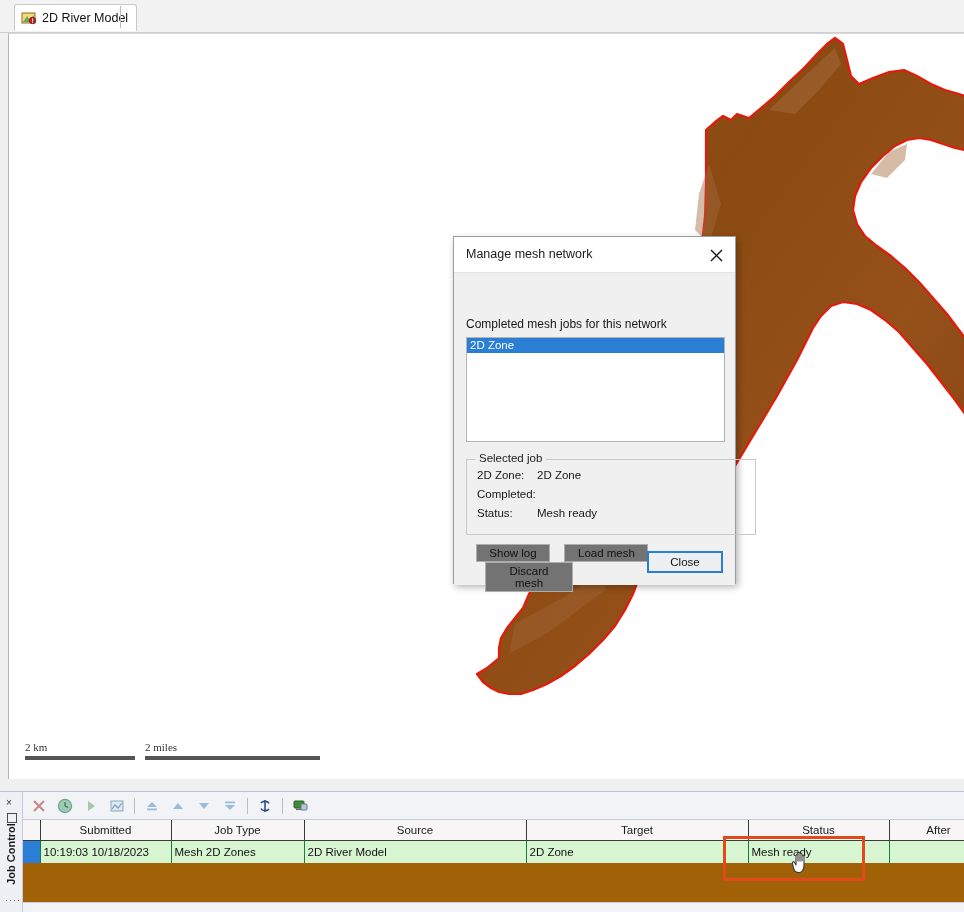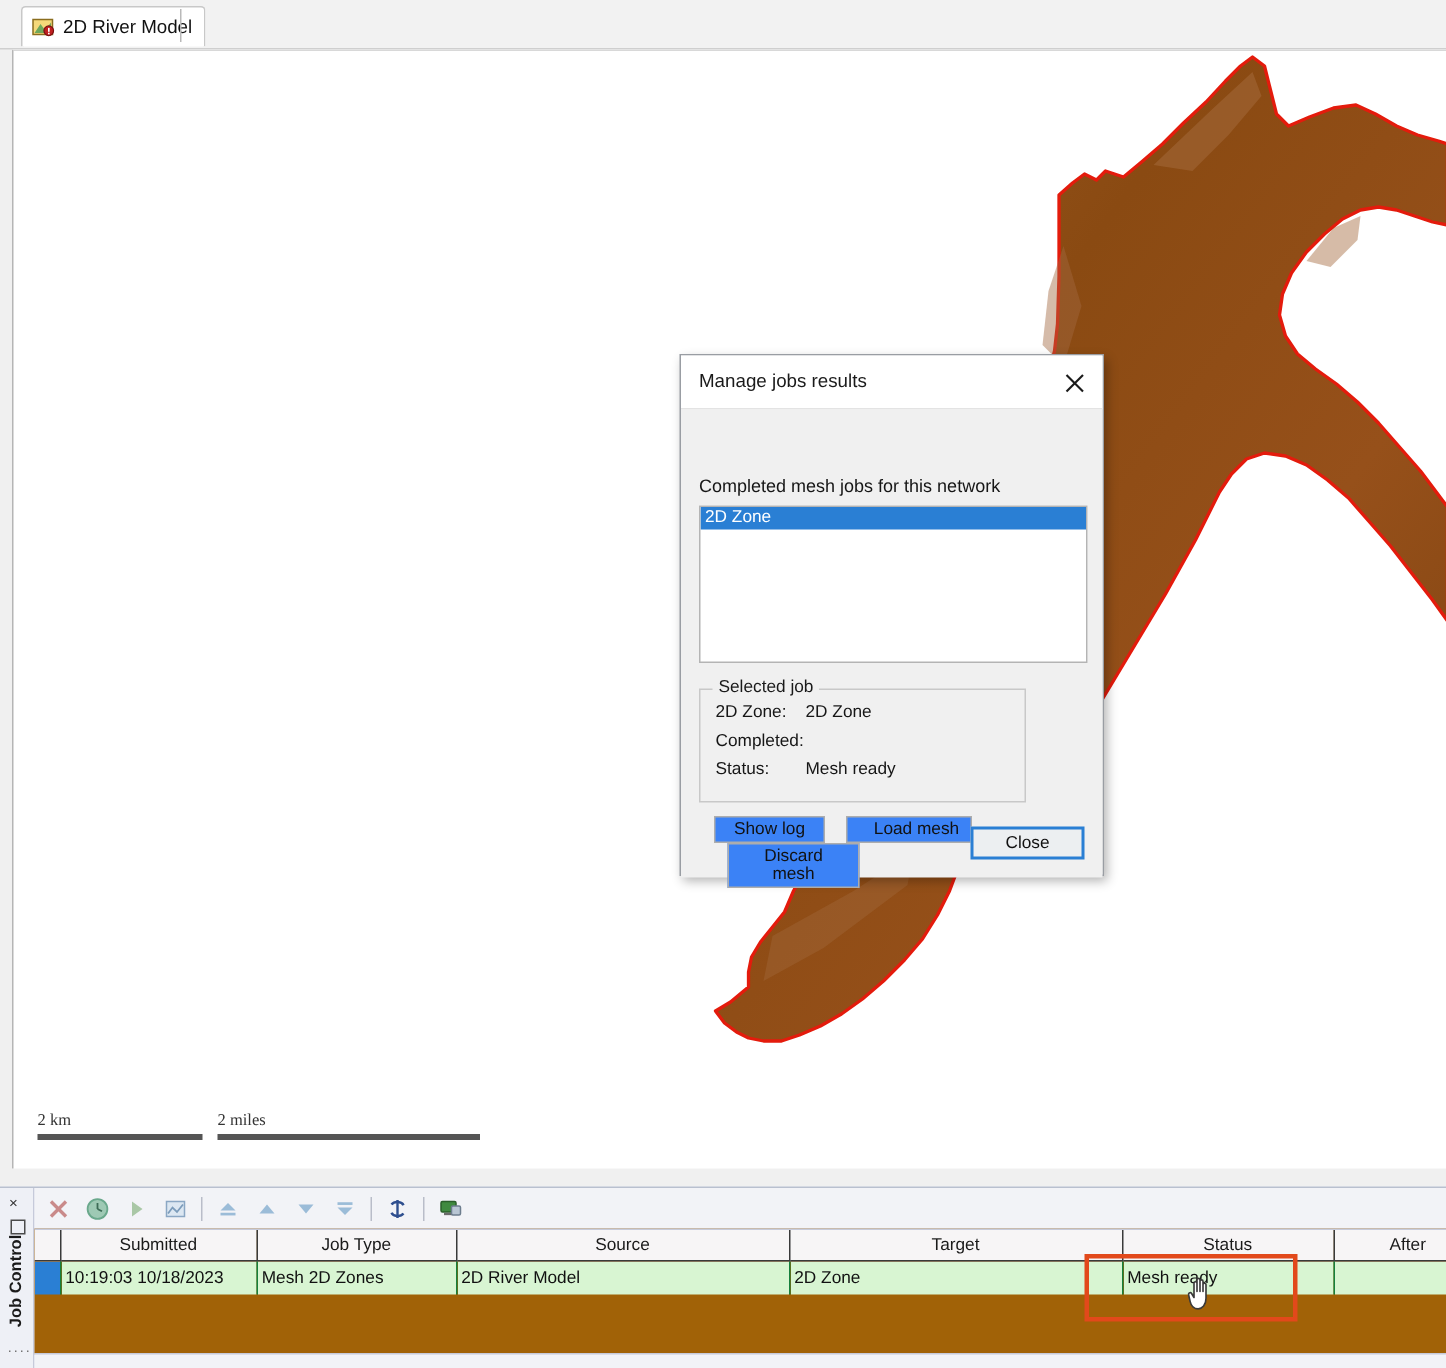--- a/index.html
+++ b/index.html
@@ -178,21 +178,21 @@
     cursor: pointer;
   }
   .joblist-item.selected {
     background: #2a7fd4;
     color: #ffffff;
   }
 
   .groupbox {
     position: absolute;
     left: 12px; top: 186px;
-    width: 218px; height: 76px;
+    width: 290px; height: 76px;
     border: 1px solid #c8c8c8;
     box-sizing: border-box;
   }
   .group-caption {
     position: absolute;
     left: 8px; top: -8px;
     background: #f0f0f0;
     padding: 0 4px;
     font-size: 11.5px;
     color: #1a1a1a;
@@ -202,21 +202,21 @@
     font-size: 11.5px;
     color: #161616;
   }
   .fld-value {
     position: absolute;
     font-size: 11.5px;
     color: #161616;
   }
   .btn {
     display: inline-block;
-    background: #3b82f6;
+    background: #737373;
     border: 1px solid #adadad;
     font-size: 11.5px;
     color: #111;
     padding: 2px 8px;
     cursor: pointer;
     box-sizing: border-box;
     font-family: "Liberation Sans", sans-serif;
   }
   .btn-close-wrap {
     position: absolute;
@@ -472,21 +472,21 @@
       <div class="scale-item" style="left:128px; top:-28px;">
         <div class="scale-label">2 miles</div>
         <div class="scale-line" style="width:175px;"></div>
       </div>
     </div>
   </div>
 
 
   <div class="dialog">
     <div class="dlg-titlebar">
-      <div class="dlg-title">Manage jobs results</div>
+      <div class="dlg-title">Manage mesh network</div>
       <div class="dlg-close">
         <svg width="13" height="13" viewBox="0 0 13 13">
           <line x1="1" y1="1" x2="12" y2="12" stroke="#1a1a1a" stroke-width="1.4"></line>
           <line x1="12" y1="1" x2="1" y2="12" stroke="#1a1a1a" stroke-width="1.4"></line>
         </svg>
       </div>
     </div>
 
     <div class="dlg-body">
       <div class="dlg-label">Completed mesh jobs for this network</div>
@@ -503,21 +503,21 @@
 
         <div class="fld-label" style="left:10px; top:28px;">Completed:</div>
         <div class="fld-value" style="left:70px; top:28px;"></div>
 
         <div class="fld-label" style="left:10px; top:47px;">Status:</div>
         <div class="fld-value" style="left:70px; top:47px;">Mesh ready</div>
       </div>
 
       <div style="position:absolute; left:22px; top:270px;">
         <button class="btn" style="width:74px;">Show log</button>
-        <button class="btn" style="width:84px; margin-left:10px;text-align:right;">Load mesh</button>
+        <button class="btn" style="width:84px; margin-left:10px;">Load mesh</button>
         <button class="btn" style="width:88px; margin-left:9px;">Discard mesh</button>
       </div>
 
       <div class="btn-close-wrap">
         <button class="btn default">Close</button>
       </div>
     </div>
   </div>
 
   <div class="jobpanel">

